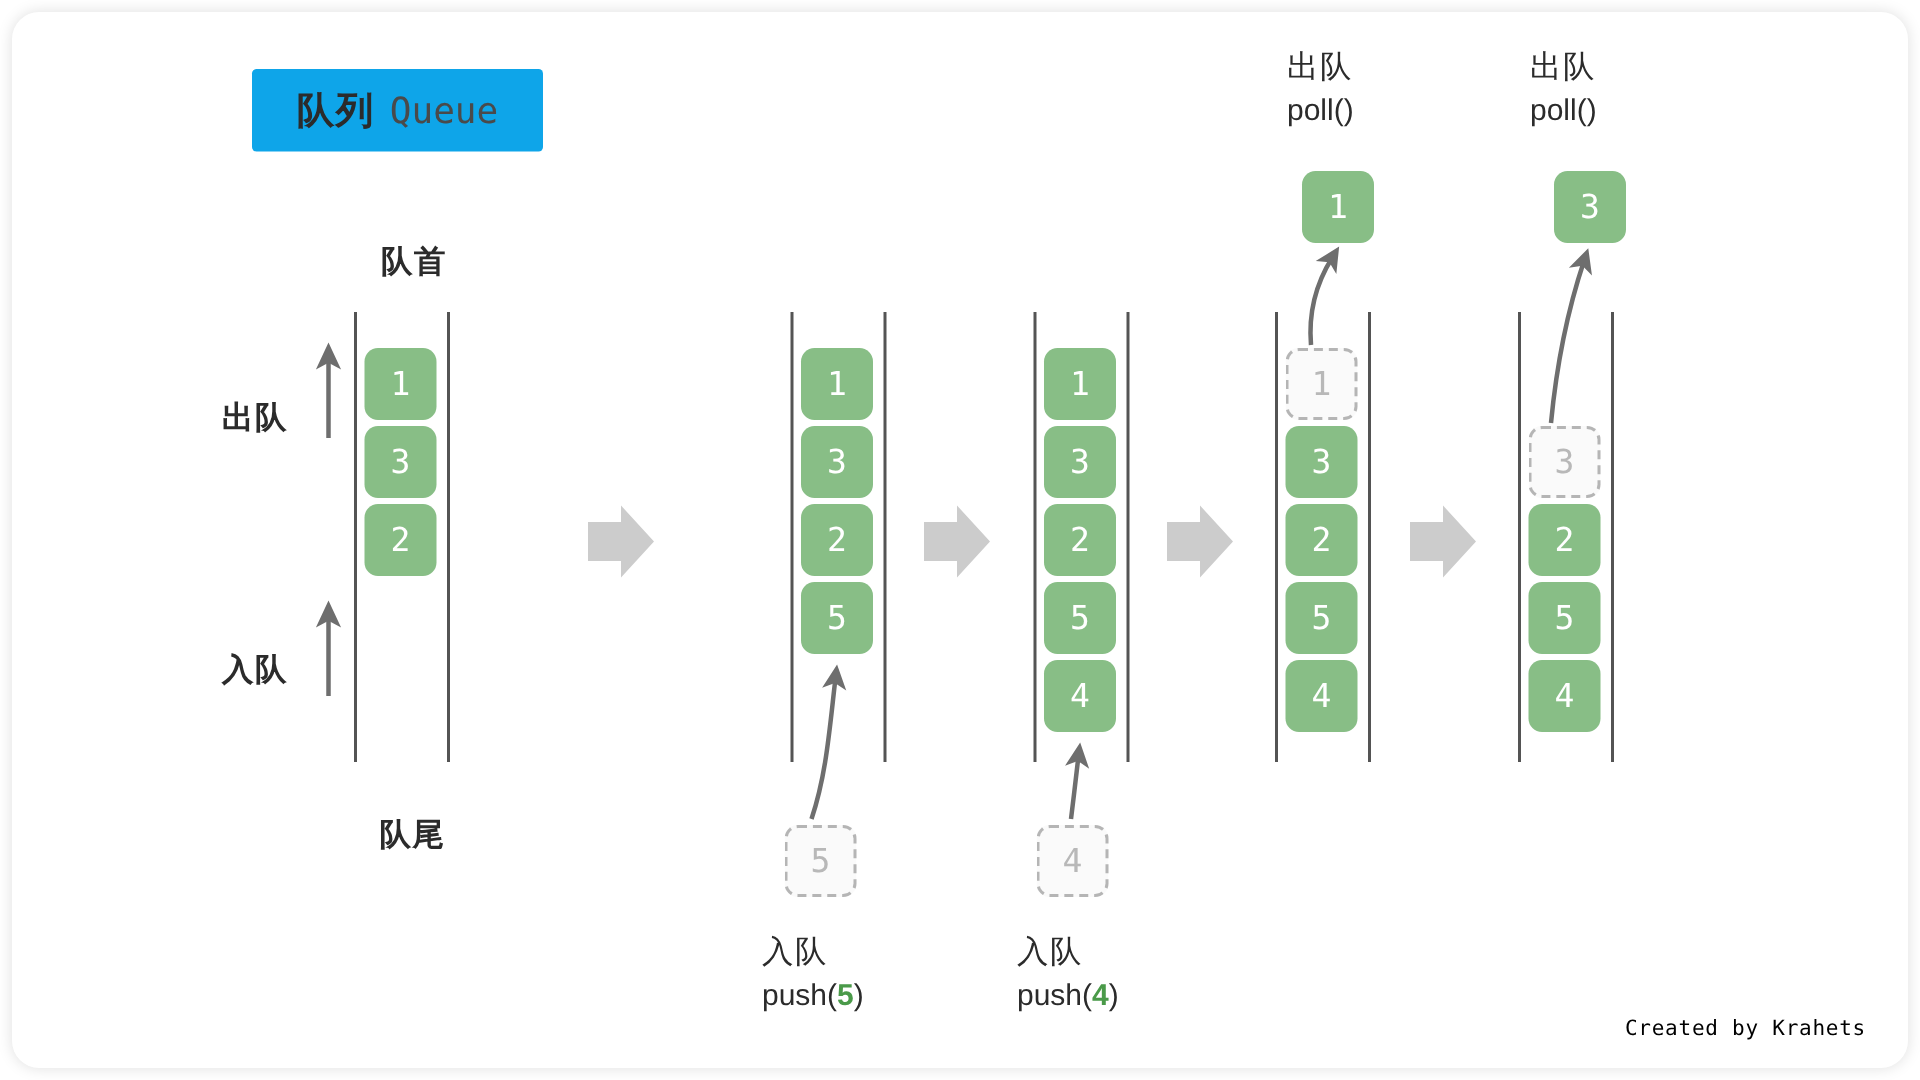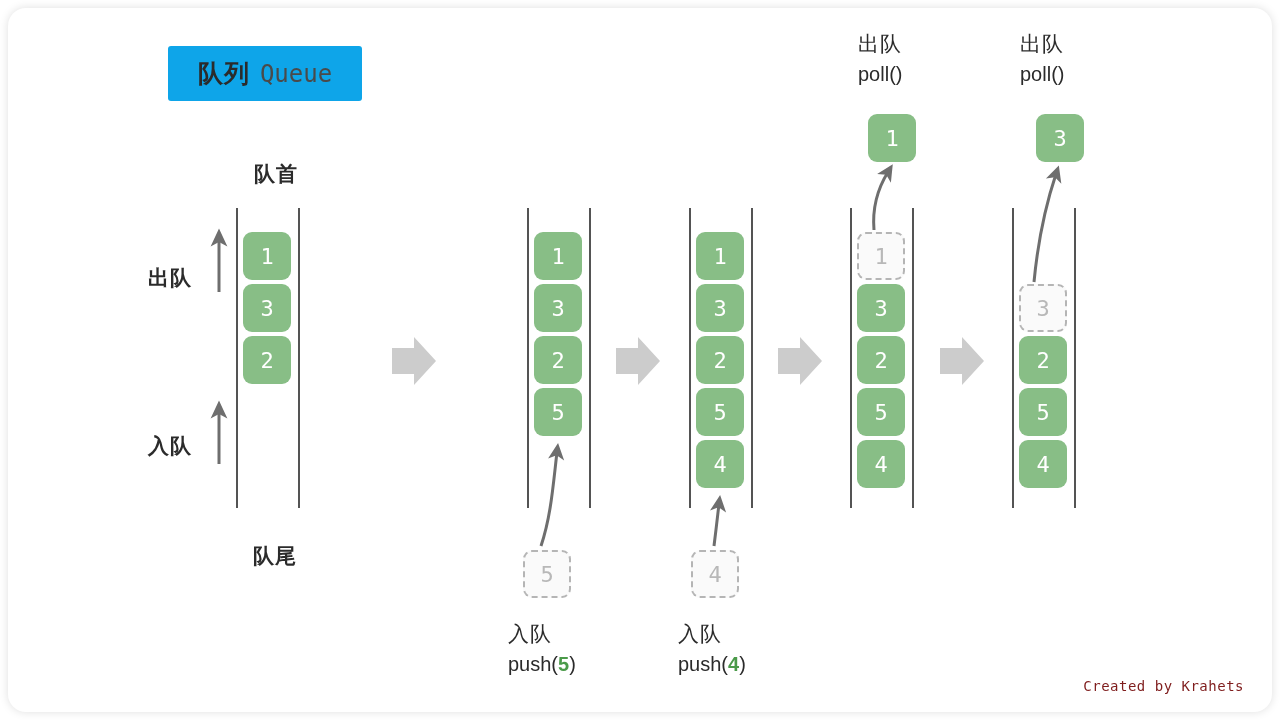--- a/index.html
+++ b/index.html
@@ -116,21 +116,21 @@
     display: block;
     white-space: pre;
   }
   .caption .arg { color: #4a9a49; font-weight: bold; }
   
   #watermark {
     position: absolute;
     right: 36px;
     bottom: 26px;
     font-size: 14px;
-    color: #7f1d1d;
+    color: #000000;
     font-family: "DejaVu Sans Mono", monospace;
     letter-spacing: 0.5px;
   }
   svg.overlay {
     position: absolute;
     left: 0;
     top: 0;
     width: 1280px;
     height: 720px;
     pointer-events: none;

